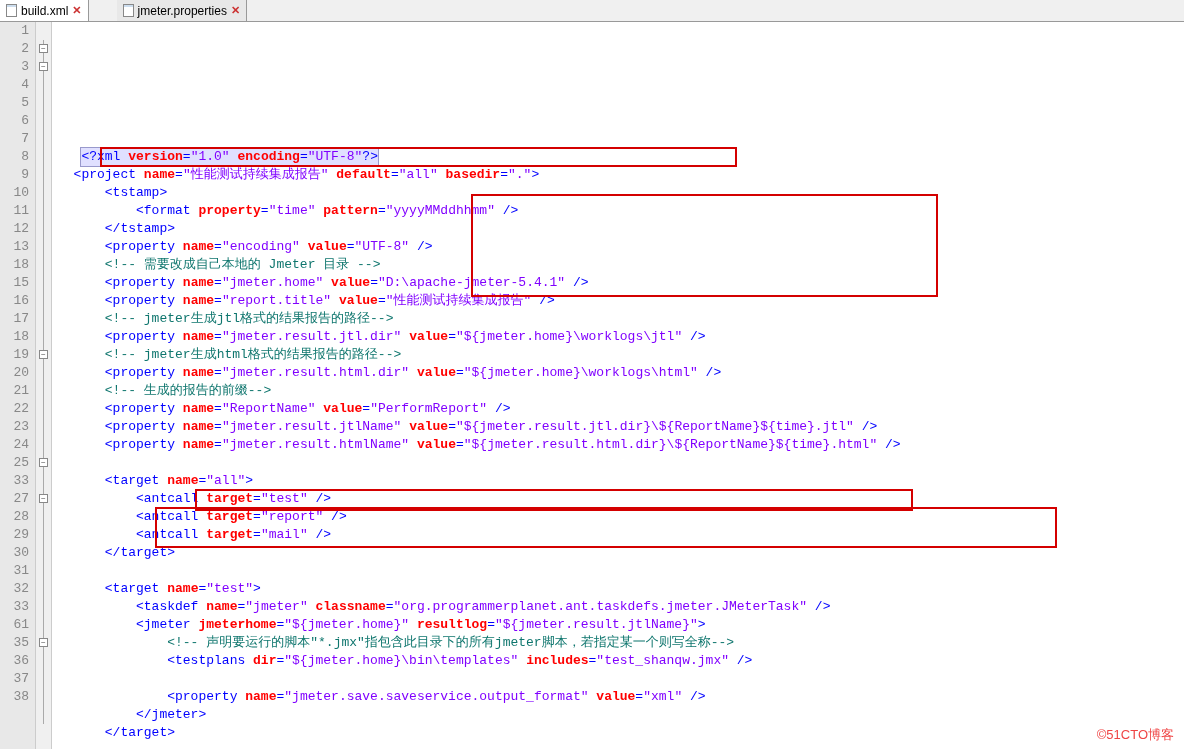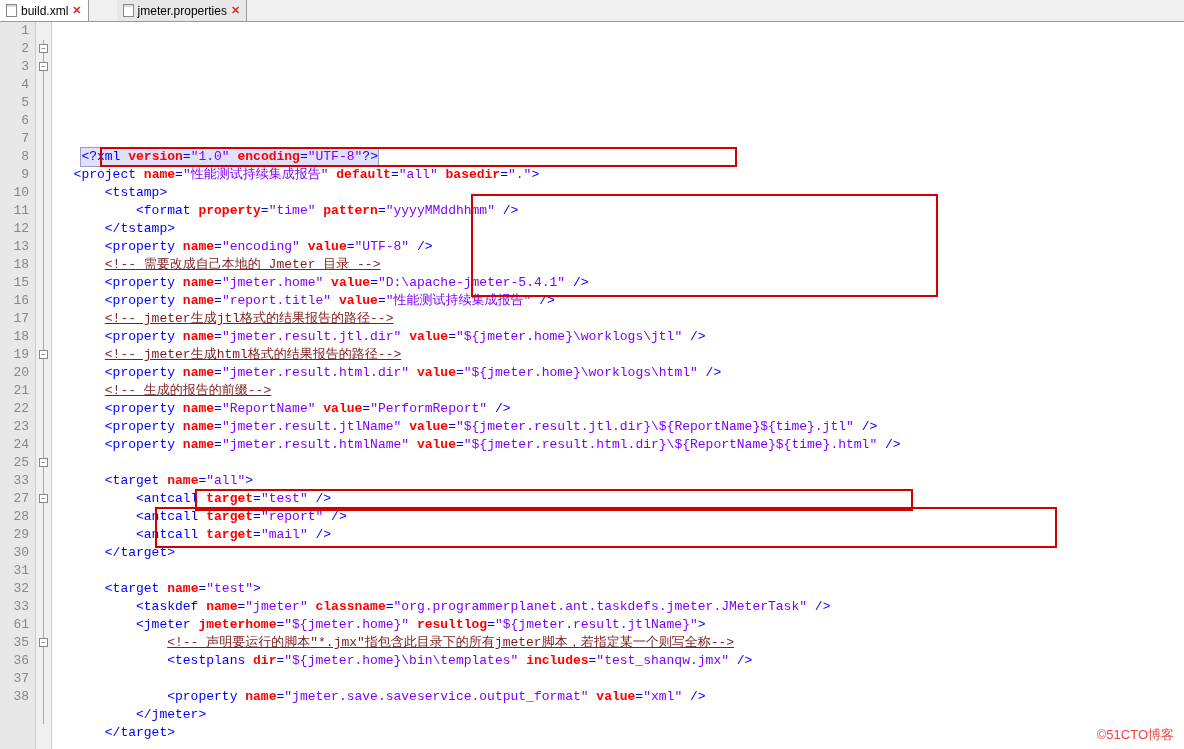--- a/index.html
+++ b/index.html
@@ -12,21 +12,21 @@
 .editor { display: flex; height: calc(100vh - 22px); }
 .gutter { background: #e8e8e8; color: #888; text-align: right; padding: 0 6px; user-select: none; border-right: 1px solid #ccc; min-width: 36px; font-size: 13px; line-height: 18px; }
 .fold { background: #f0f0f0; width: 16px; border-right: 1px solid #ccc; position: relative; }
 .fold-line { position: absolute; left: 7px; width: 1px; background: #aaa; }
 .fold-box { position: absolute; left: 3px; width: 9px; height: 9px; border: 1px solid #888; background: #fff; font-size: 8px; line-height: 7px; text-align: center; color: #555; }
 .code { padding: 0 6px; white-space: pre; line-height: 18px; position: relative; flex: 1; }
 .ln { height: 18px; }
 .tag { color: #0000ff; }
 .attr { color: #ff0000; font-weight: bold; }
 .val { color: #8000ff; }
-.cmt { color: #7f1d1d; text-decoration: underline; }
+.cmt { color: #0f766e; }
 .box-abs { position: absolute; border: 2px solid #d40000; pointer-events: none; }
 .watermark { position: fixed; right: 10px; bottom: 5px; color: #ef4444; font-family: sans-serif; font-size: 13px; }
 .cursor-hl { background: #e0e0ff; outline: 1px solid #99c; display: inline-block; }
 </style>
 </head>
 <body>
 
 <div class="tabs">
   <div class="tab">
     <span class="file-icon"></span>

